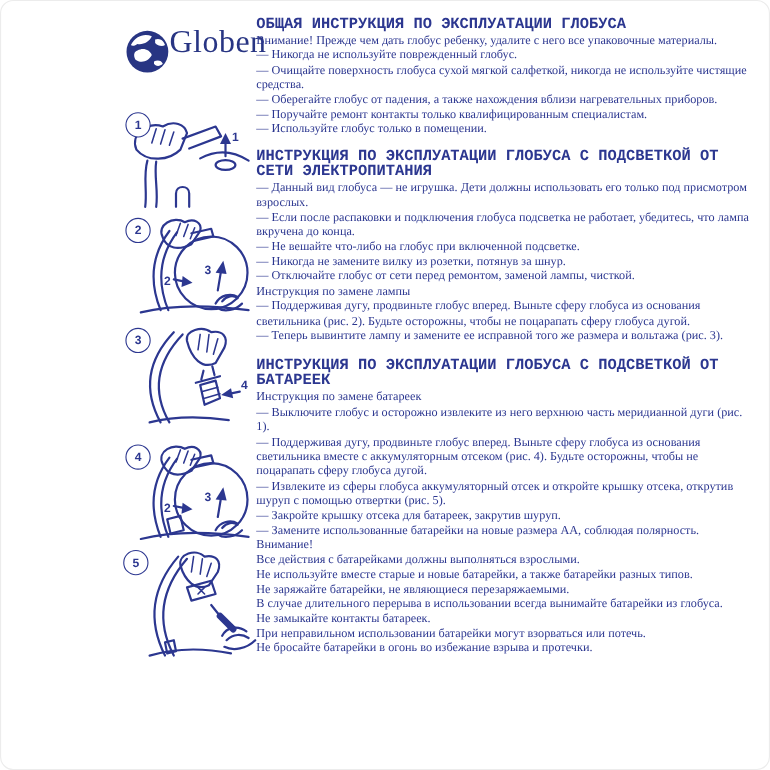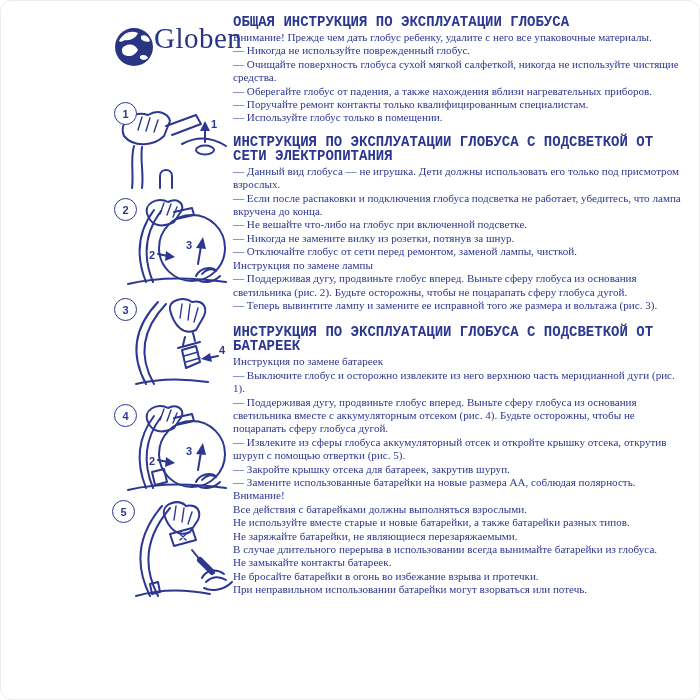--- a/index.html
+++ b/index.html
@@ -173,17 +173,17 @@
     <p>— Поддерживая дугу, продвиньте глобус вперед. Выньте сферу глобуса из основания светильника вместе с аккумуляторным отсеком (рис. 4). Будьте осторожны, чтобы не поцарапать сферу глобуса дугой.</p>
     <p>— Извлеките из сферы глобуса аккумуляторный отсек и откройте крышку отсека, открутив шуруп с помощью отвертки (рис. 5).</p>
     <p>— Закройте крышку отсека для батареек, закрутив шуруп.</p>
     <p>— Замените использованные батарейки на новые размера АА, соблюдая полярность.</p>
     <p>Внимание!</p>
     <p>Все действия с батарейками должны выполняться взрослыми.</p>
     <p>Не используйте вместе старые и новые батарейки, а также батарейки разных типов.</p>
     <p>Не заряжайте батарейки, не являющиеся перезаряжаемыми.</p>
     <p>В случае длительного перерыва в использовании всегда вынимайте батарейки из глобуса.</p>
     <p>Не замыкайте контакты батареек.</p>
+    <p>При неправильном использовании батарейки могут взорваться или потечь.</p>
     <p>Не бросайте батарейки в огонь во избежание взрыва и протечки.</p>
-    <p>При неправильном использовании батарейки могут взорваться или потечь.</p>
   </div>
 
 </div>
 
 </body></html>

